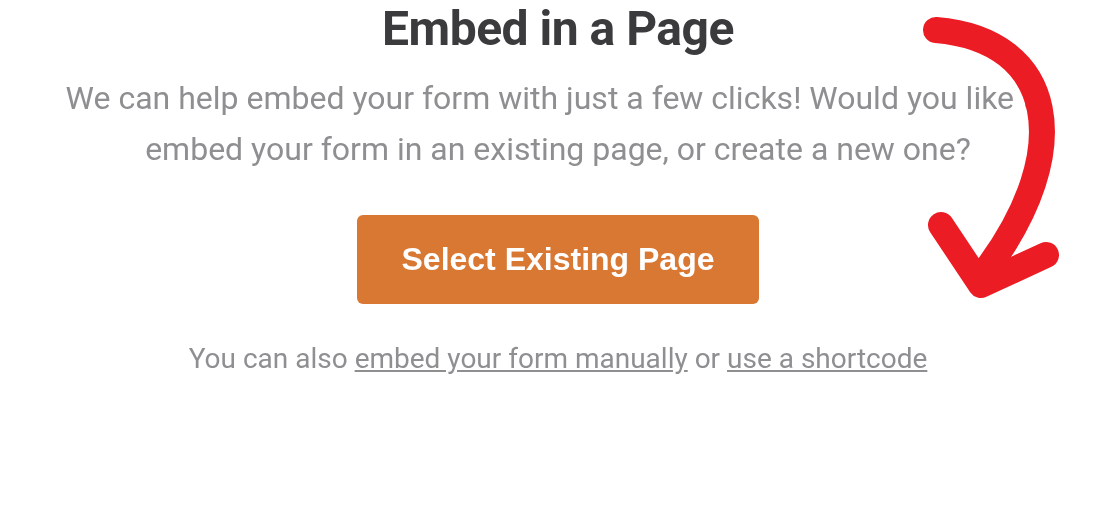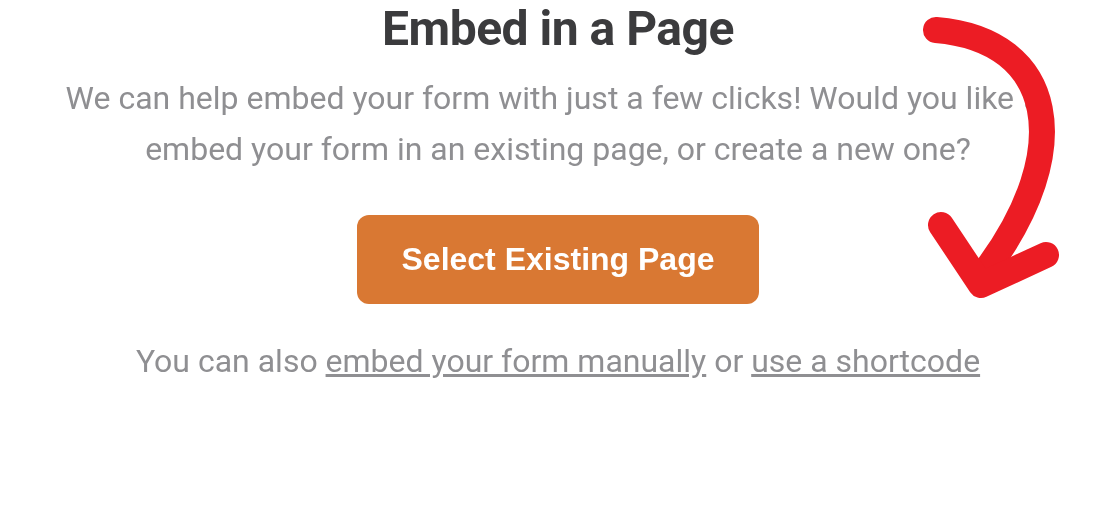--- a/index.html
+++ b/index.html
@@ -35,30 +35,30 @@
     }
     .button-row {
       display: flex;
       gap: 48px;
       margin-bottom: 38px;
     }
     .btn {
       background: #d97833;
       color: #ffffff;
       border: none;
-      border-radius: 12px;
+      border-radius: 6px;
       font-size: 32px;
       font-weight: 600;
       padding: 26px 13px;
       width: 402px;
       cursor: pointer;
       text-align: center;
     }
     .footer-text {
-      font-size: 32px;
+      font-size: 28px;
       color: #8f8f92;
     }
     .footer-text .link {
       text-decoration: underline;
       color: #8f8f92;
       cursor: pointer;
     }
     .arrow-annotation {
       position: absolute;
       top: 10px;

